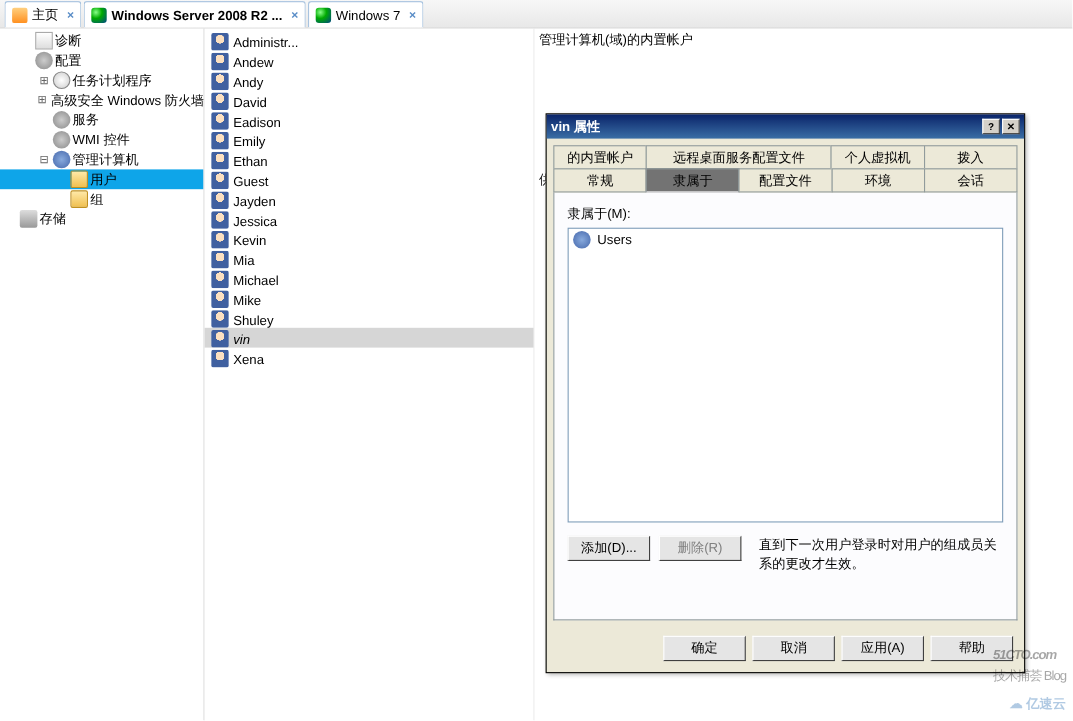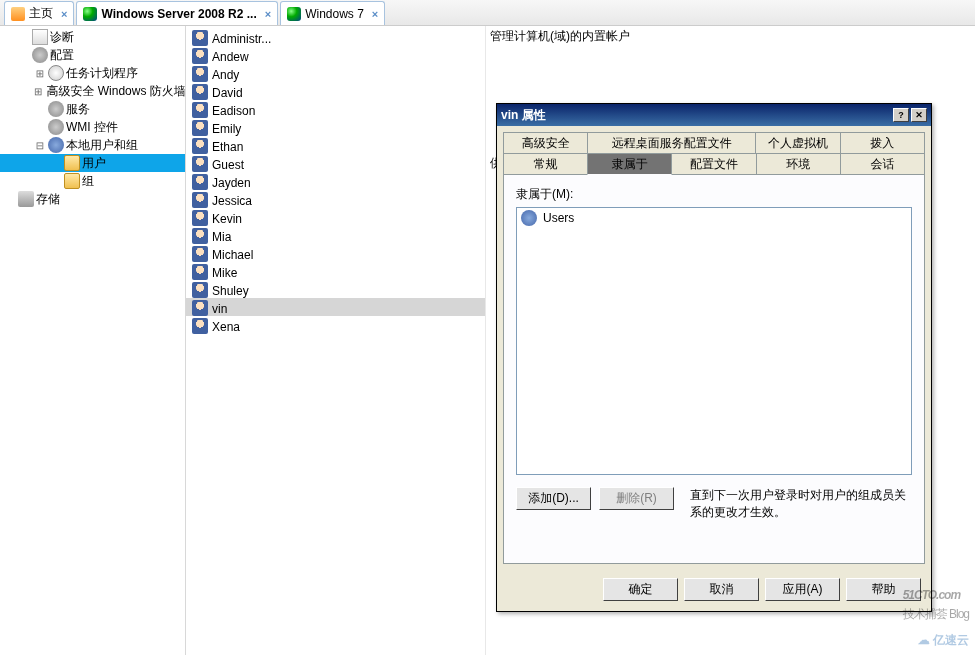--- a/index.html
+++ b/index.html
@@ -24,21 +24,21 @@
 .tree-row.sel { background: #0ea5e9; }
 .tree-toggle { width: 12px; text-align: center; color: #666; font-size: 10px; }
 .tree-icn { width: 16px; height: 16px; margin: 0 2px; display: inline-flex; align-items: center; justify-content: center; }
 .indent1 { padding-left: 18px; }
 .indent2 { padding-left: 34px; }
 .indent3 { padding-left: 50px; }
 
 
 .user-list { padding: 2px 0; }
 .user-row { display: flex; align-items: flex-end; height: 18px; padding-left: 6px; gap: 4px; cursor: default; }
-.user-row.sel { background: #d6d6d6; }
+.user-row.sel { background: #d6d6d6; font-style: italic; }
 .user-icn { width: 16px; height: 16px; display: inline-flex; }
 
 
 .desc-line { padding: 2px 0 0 4px; }
 
 
 .dialog { position: absolute; left: 496px; top: 103px; width: 436px; background: #ece9d8; border: 1px solid #000; box-shadow: 2px 2px 4px rgba(0,0,0,0.3); }
 .titlebar { height: 22px; background: linear-gradient(#0a246a,#3a6ea5); color: #fff; display: flex; align-items: center; padding: 0 4px; font-weight: bold; font-size: 11px; }
 .titlebar .spacer { flex: 1; }
 .titlebar .winbtn { width: 16px; height: 14px; background: #d4d0c8; border: 1px solid #fff; border-right-color: #404040; border-bottom-color: #404040; color: #000; font-size: 9px; display: flex; align-items: center; justify-content: center; margin-left: 2px; font-weight: bold; font-family: Arial; }
@@ -131,21 +131,21 @@
           <span>服务</span>
         </div>
         <div class="tree-row indent2">
           <span class="tree-toggle"></span>
           <span class="tree-icn i-gear"></span>
           <span>WMI 控件</span>
         </div>
         <div class="tree-row indent2">
           <span class="tree-toggle">⊟</span>
           <span class="tree-icn i-group"></span>
-          <span>本地用户和组</span>
+          <span>管理计算机</span>
         </div>
         <div class="tree-row indent3 sel">
           <span class="tree-toggle"></span>
           <span class="tree-icn i-folder"></span>
           <span>用户</span>
         </div>
         <div class="tree-row indent3">
           <span class="tree-toggle"></span>
           <span class="tree-icn i-folder"></span>
           <span>组</span>
@@ -241,21 +241,21 @@
 <div class="dialog">
   <div class="titlebar">
     <span>vin 属性</span>
     <span class="spacer"></span>
     <span class="winbtn">?</span>
     <span class="winbtn">✕</span>
   </div>
   <div class="dlg-body">
     <div class="tab-rows">
       <div class="tab-row">
-        <div class="dlg-tab">高级安全</div>
+        <div class="dlg-tab">的内置帐户</div>
         <div class="dlg-tab wide">远程桌面服务配置文件</div>
         <div class="dlg-tab">个人虚拟机</div>
         <div class="dlg-tab">拨入</div>
       </div>
       <div class="tab-row second">
         <div class="dlg-tab">常规</div>
         <div class="dlg-tab active">隶属于</div>
         <div class="dlg-tab">配置文件</div>
         <div class="dlg-tab">环境</div>
         <div class="dlg-tab">会话</div>

